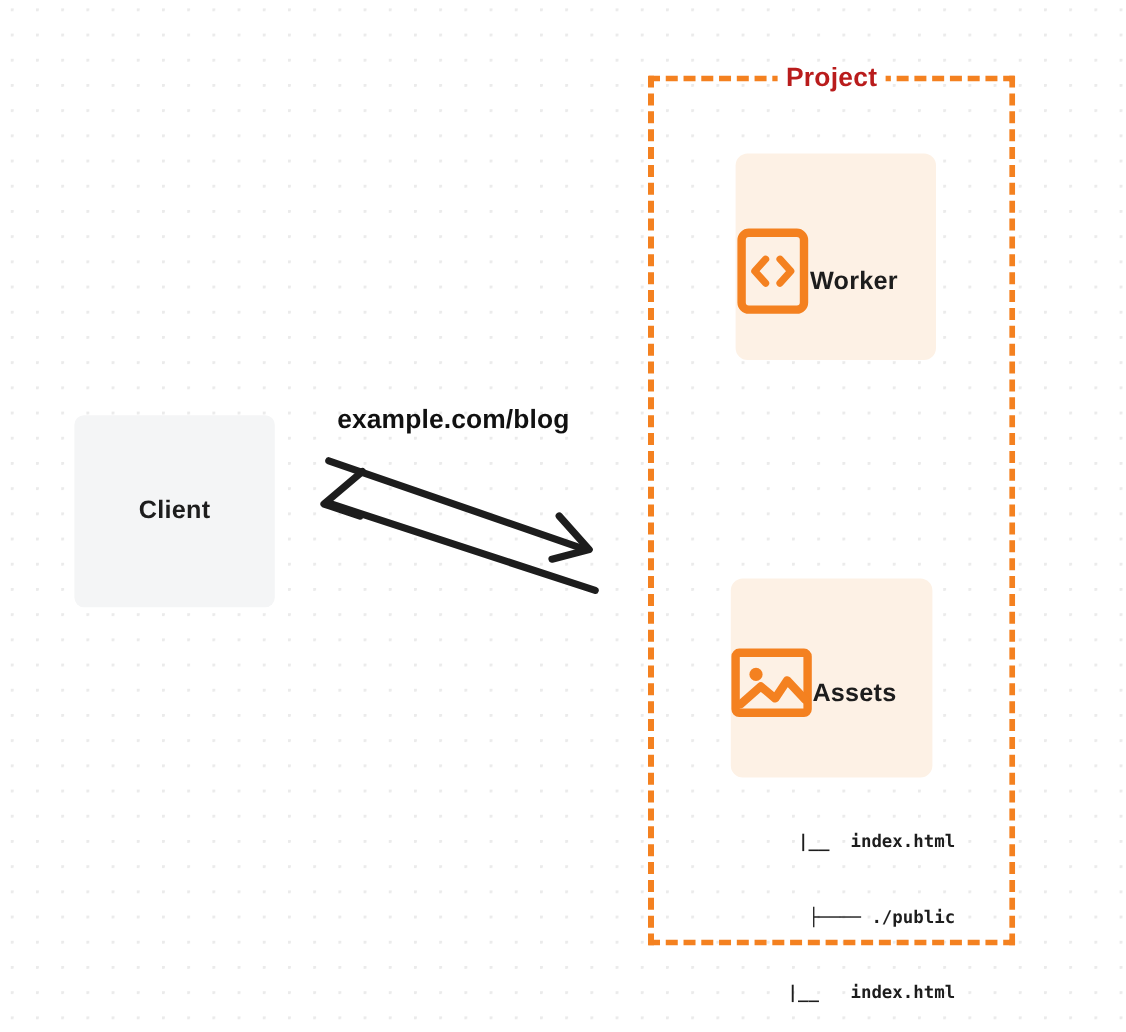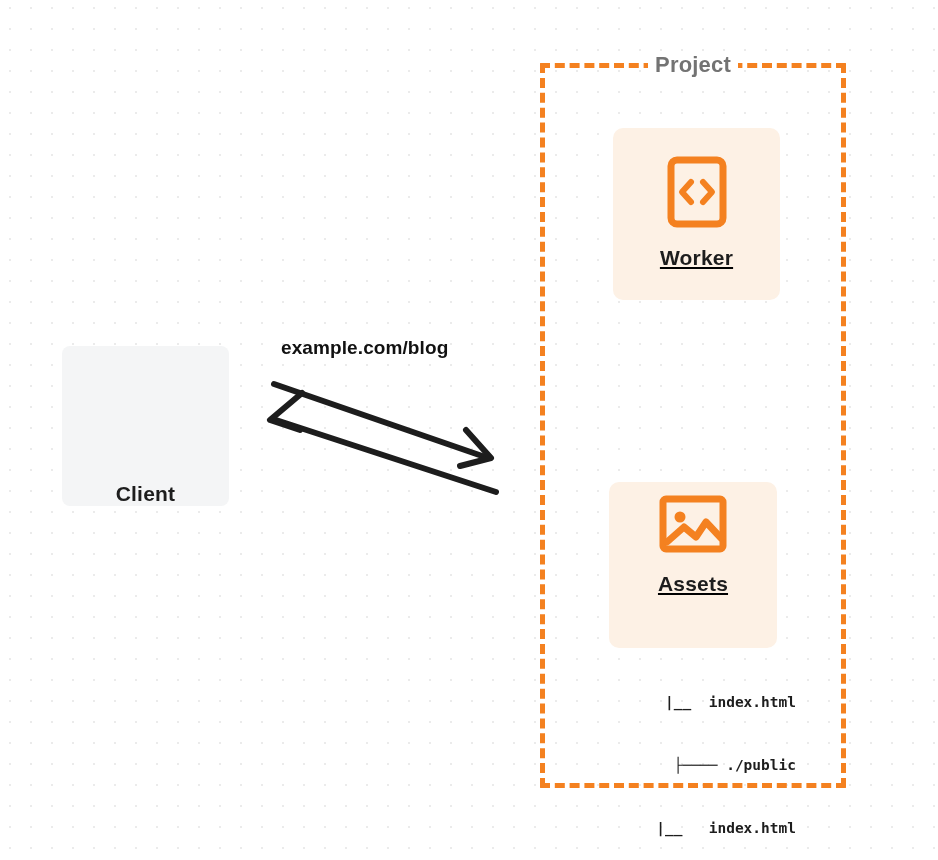--- a/index.html
+++ b/index.html
@@ -27,21 +27,21 @@
   
   #client-node {
     position: absolute;
     left: 62px;
     top: 346px;
     width: 167px;
     height: 160px;
     background: #f4f5f6;
     border-radius: 8px;
     display: flex;
-    align-items: flex-end;
+    align-items: center;
     justify-content: center;
   }
   #client-node .node-label {
     font-size: 21px;
     font-weight: bold;
     color: #1d1d1d;
     letter-spacing: 0.2px;
   }
 
   
@@ -49,21 +49,21 @@
     position: absolute;
     left: 255px;
     top: 330px;
     width: 265px;
     height: 185px;
   }
   #request-url-label {
     position: absolute;
     left: 26px;
     top: 7px;
-    font-size: 19px;
+    font-size: 22px;
     font-weight: bold;
     color: #111111;
     letter-spacing: 0.1px;
     white-space: nowrap;
   }
 
   
   #project-group {
     position: absolute;
     left: 540px;
@@ -76,34 +76,32 @@
   }
   #project-group-title {
     position: absolute;
     left: 50%;
     top: -16px;
     transform: translateX(-50%);
     background: #ffffff;
     padding: 0 7px;
     font-size: 22px;
     font-weight: bold;
-    color: #737373;
+    color: #b91c1c;
     white-space: nowrap;
     letter-spacing: 0.2px;
   }
 
   
   .service-card {
     position: absolute;
     background: #fdf1e5;
     border-radius: 10px;
     display: flex;
-    flex-direction: column;
     align-items: center;
-    text-decoration: underline;
   }
   #worker-card {
     left: 613px;
     top: 128px;
     width: 167px;
     height: 172px;
     padding-top: 28px;
     box-sizing: border-box;
   }
   #assets-card {

